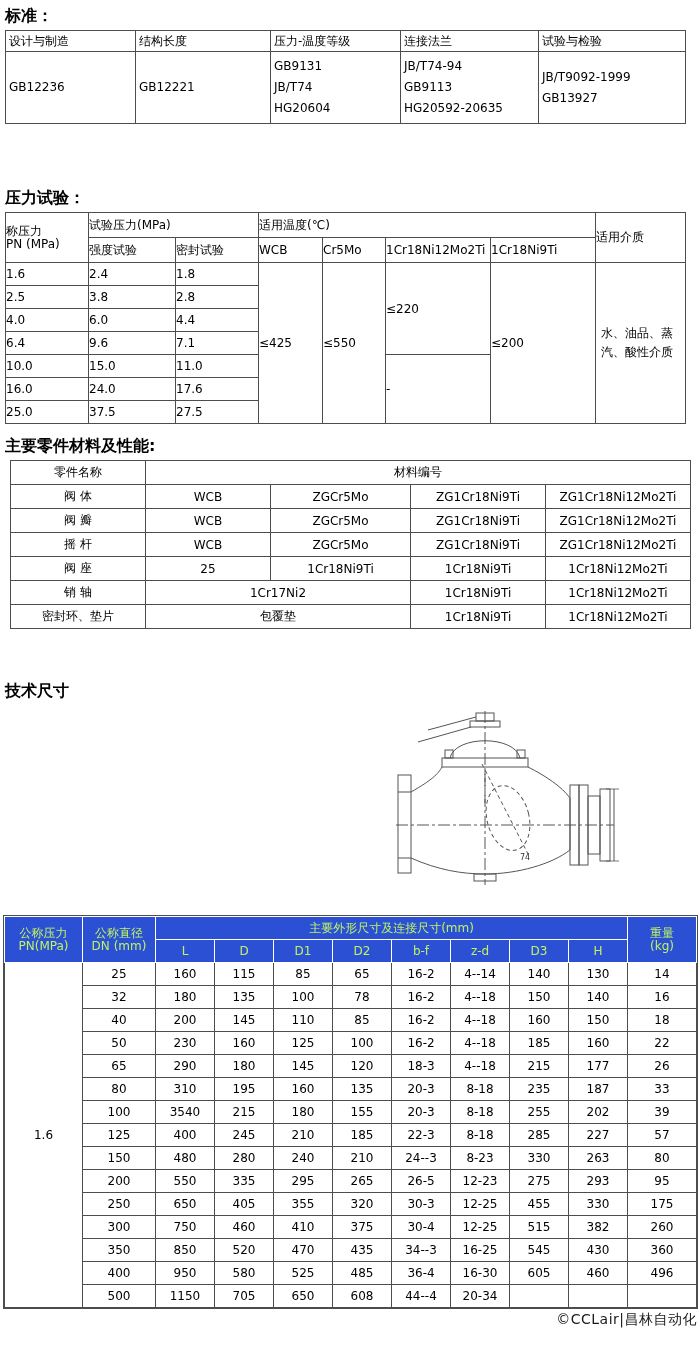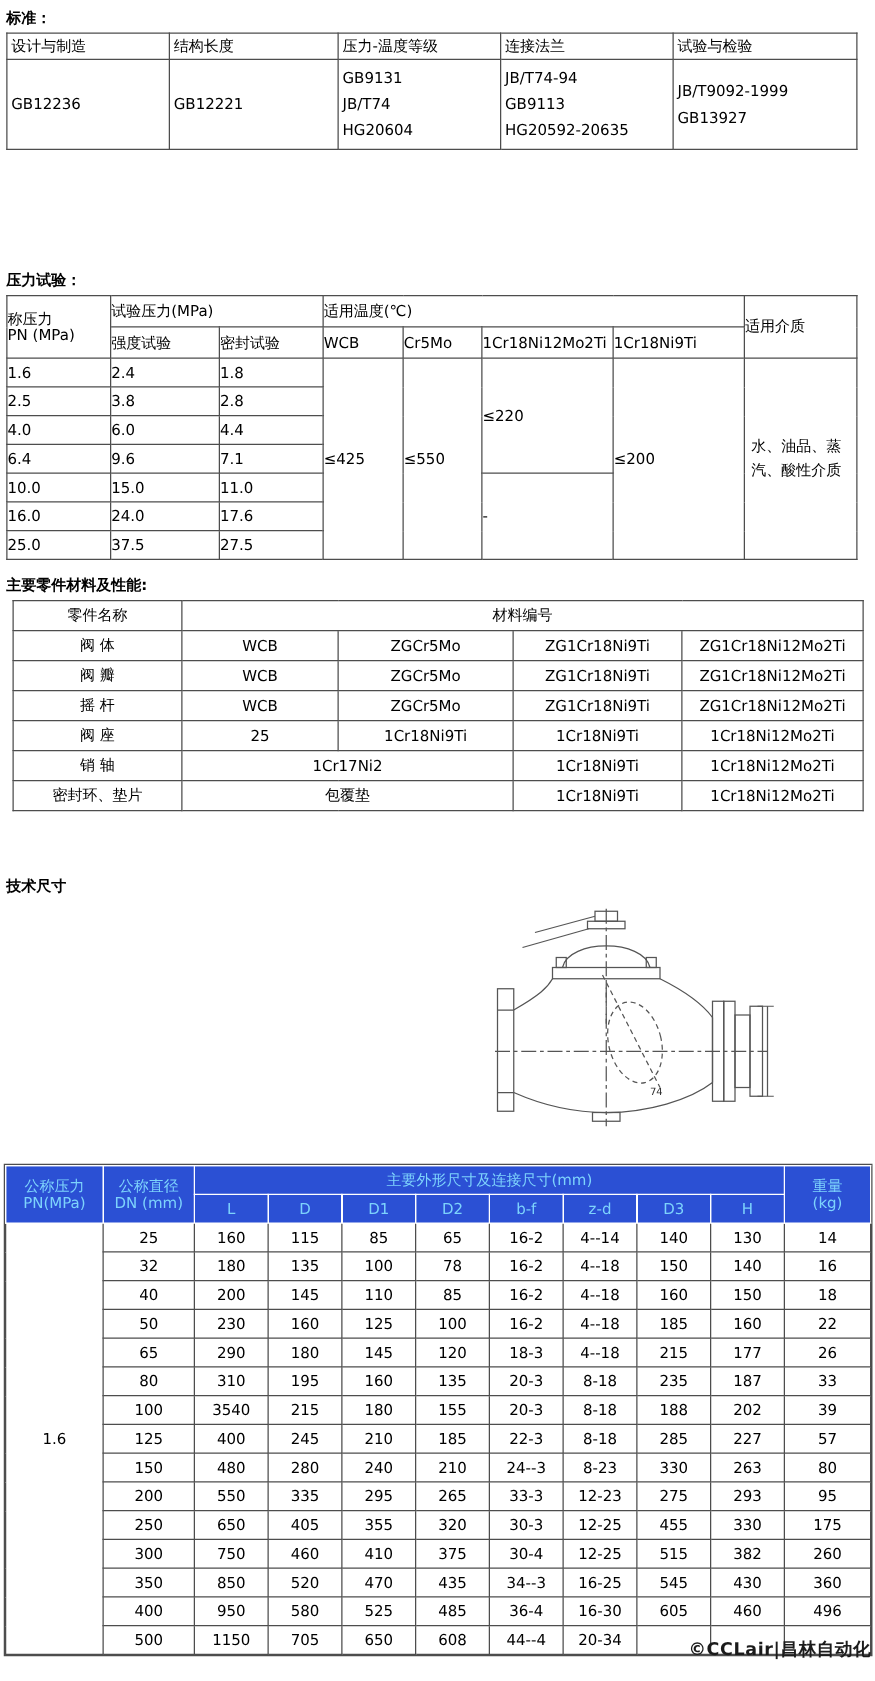--- a/index.html
+++ b/index.html
@@ -3,46 +3,46 @@
 <meta charset="utf-8">
 <style>
   :root{ --header-blue:#2b50d4; --border:#4d4d4d; --watermark:#1b1b1b; }
   *{box-sizing:border-box;margin:0;padding:0}
   html,body{background:#fff}
   body{
     width:700px;height:1345px;overflow:hidden;position:relative;
     font-family:"DejaVu Sans","Liberation Sans",sans-serif;
     font-size:12px;color:#000;padding-top:6px;
   }
-  .sec-title{font-weight:bold;font-size:12px;margin:0 0 3px 5px}
+  .sec-title{font-weight:bold;font-size:16px;margin:0 0 3px 5px}
   table{border-collapse:collapse;table-layout:fixed}
   td,th{border:1px solid var(--border);font-weight:normal;overflow:hidden;white-space:nowrap}
   
   .t-std{margin-left:5px;width:680px}
   .t-std th{height:21px;text-align:left;padding-left:3px}
   .t-std td{height:72px;vertical-align:middle;text-align:left;padding-left:3px;line-height:21px}
   
   .t-pt{margin-left:5px;width:680px;text-align:left}
   .t-pt th{height:25px;line-height:13px}
   .t-pt td{height:23px}
   .t-pt .medium{line-height:19px;padding:0 5px;white-space:normal}
   
   .t-mat{margin-left:10px;width:680px;text-align:center;margin-top:2px}
   .t-mat th,.t-mat td{height:24px}
   
   .t-dim{margin:26px 0 0 4px;width:692px;text-align:center;box-shadow:0 0 0 1px var(--border)}
-  .t-dim th{background:var(--header-blue);color:#7dd3fc;border:1px solid #fff;height:23px;line-height:13px}
+  .t-dim th{background:var(--header-blue);color:#bef264;border:1px solid #fff;height:23px;line-height:13px}
   .t-dim td{height:23px}
-  .mt2{margin-top:96px}
+  .mt2{margin-top:64px}
   .mt3{margin-top:12px}
   .mt4{margin-top:52px}
   .drawing-wrap{margin:6px 0 0 390px;width:232px;height:182px}
   .watermark{
     position:absolute;top:1311px;right:3px;
-    font-size:14px;font-weight:bold;color:var(--watermark);letter-spacing:.5px;
+    font-size:14px;font-weight:normal;color:var(--watermark);letter-spacing:.5px;
   }
 </style>
 </head>
 <body>
 
 <div class="sec-title">标准：</div>
 <table class="t-std">
   <colgroup>
       <col style="width:130px">
       <col style="width:135px">
@@ -364,21 +364,21 @@
         <td>33</td>
   </tr>
   <tr>
     <td>100</td>
         <td>3540</td>
         <td>215</td>
         <td>180</td>
         <td>155</td>
         <td>20-3</td>
         <td>8-18</td>
-        <td>188</td>
+        <td>255</td>
         <td>202</td>
         <td>39</td>
   </tr>
   <tr>
     <td>125</td>
         <td>400</td>
         <td>245</td>
         <td>210</td>
         <td>185</td>
         <td>22-3</td>
@@ -398,21 +398,21 @@
         <td>330</td>
         <td>263</td>
         <td>80</td>
   </tr>
   <tr>
     <td>200</td>
         <td>550</td>
         <td>335</td>
         <td>295</td>
         <td>265</td>
-        <td>33-3</td>
+        <td>26-5</td>
         <td>12-23</td>
         <td>275</td>
         <td>293</td>
         <td>95</td>
   </tr>
   <tr>
     <td>250</td>
         <td>650</td>
         <td>405</td>
         <td>355</td>

